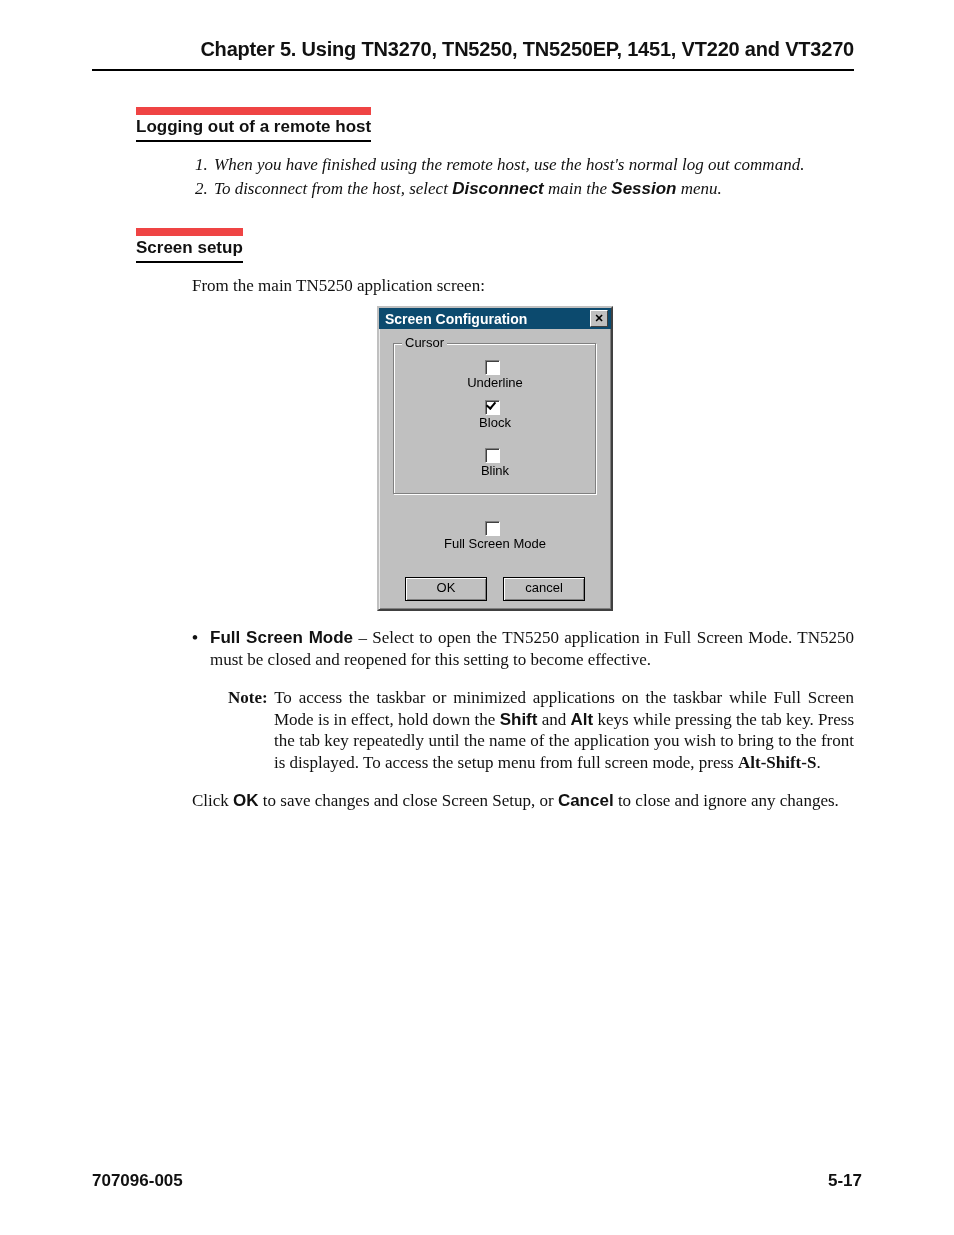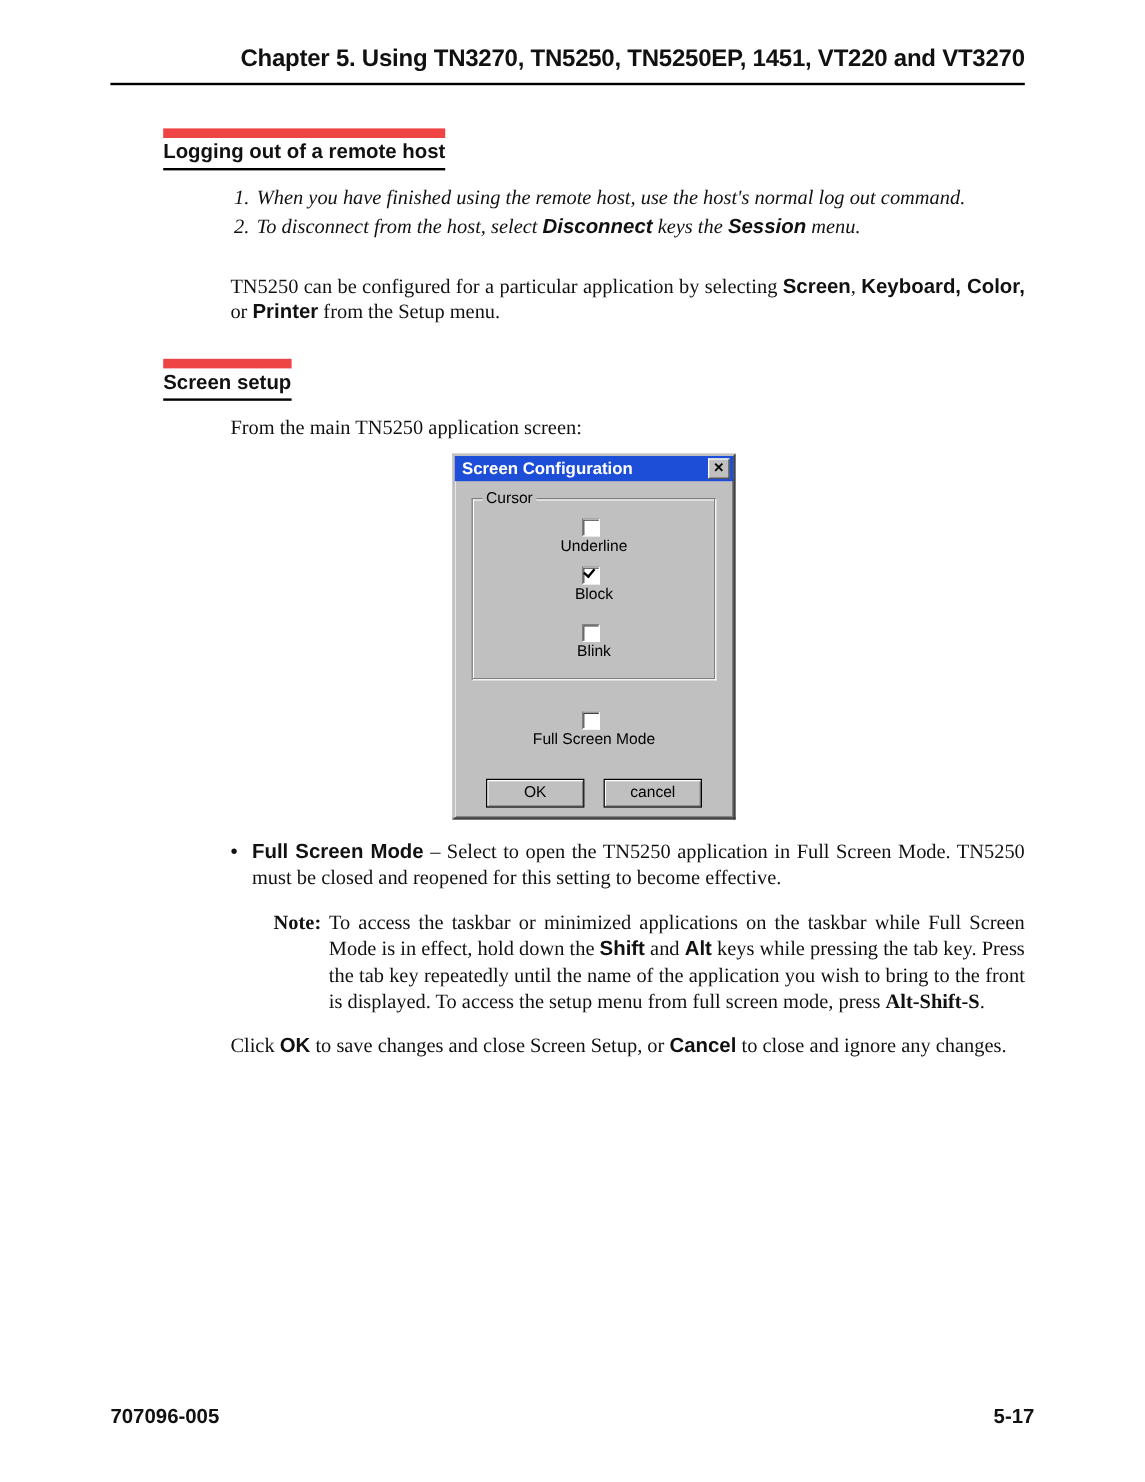--- a/index.html
+++ b/index.html
@@ -110,21 +110,21 @@
     background: #c0c0c0;
     border: 2px solid #c0c0c0;
     border-right-color: #404040;
     border-bottom-color: #404040;
     box-shadow: inset 1px 1px 0 #e8e8e8, inset -1px -1px 0 #808080;
     font-family: Tahoma, Arial, Helvetica, sans-serif;
     font-size: 13px;
     color: #000;
   }
   .dlg-title {
-    background: #1d4ed8;
+    background: #0c4a6e;
     color: #ffffff;
     font-weight: bold;
     display: flex;
     justify-content: space-between;
     align-items: center;
     padding: 2px 3px 2px 6px;
     font-size: 14px;
   }
   .dlg-close {
     width: 16px;
@@ -228,29 +228,26 @@
 
   <div class="chapter-title">Chapter 5.  Using  TN3270, TN5250, TN5250EP, 1451, VT220 and VT3270</div>
 
   <div class="section">
     <div class="section-head">Logging out of a remote host</div>
     <ol class="num-list">
       <li>
         <span>When you have finished using the remote host, use the host's normal log out command.</span>
       </li>
       <li>
-        <span>To disconnect from the host, select </span><span class="sans-bold">Disconnect</span><span> keys the </span><span class="sans-bold">Session</span><span> menu.</span>
+        <span>To disconnect from the host, select </span><span class="sans-bold">Disconnect</span><span> main the </span><span class="sans-bold">Session</span><span> menu.</span>
       </li>
     </ol>
   </div>
 
   <div class="section">
-    <div class="body-text justify">
-      <span>TN5250 can be configured for a particular application by selecting </span><span class="sans-bold">Screen</span><span>, </span><span class="sans-bold">Keyboard, Color,</span><span> or </span><span class="sans-bold">Printer</span><span> from the Setup menu.</span>
-    </div>
   </div>
 
   <div class="section">
     <div class="section-head">Screen setup</div>
     <div class="body-text">From the main TN5250 application screen:</div>
 
     
     <div class="dialog-wrap">
       <div class="dialog">
         <div class="dlg-title">

